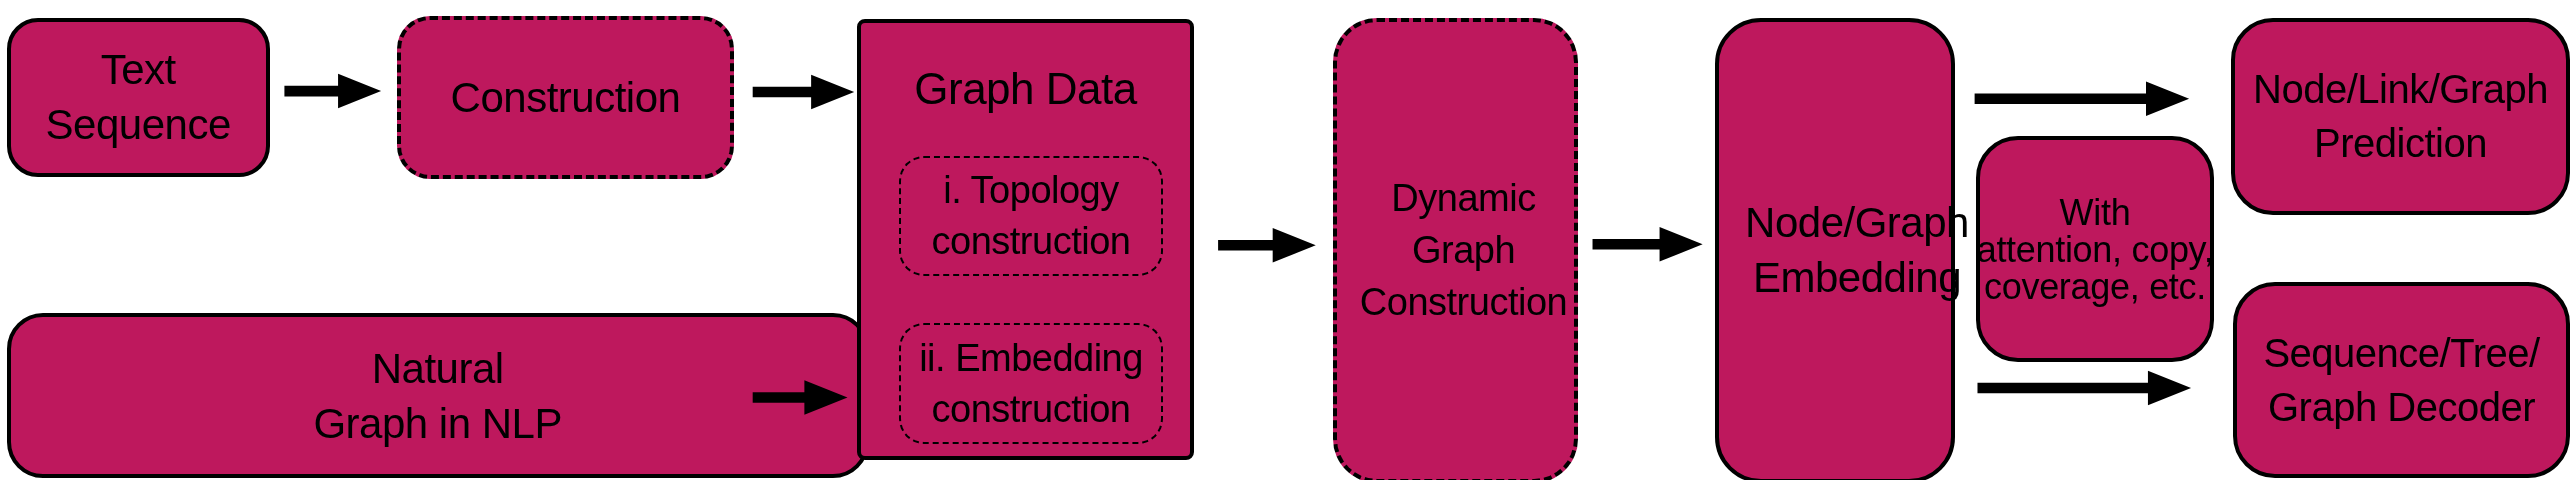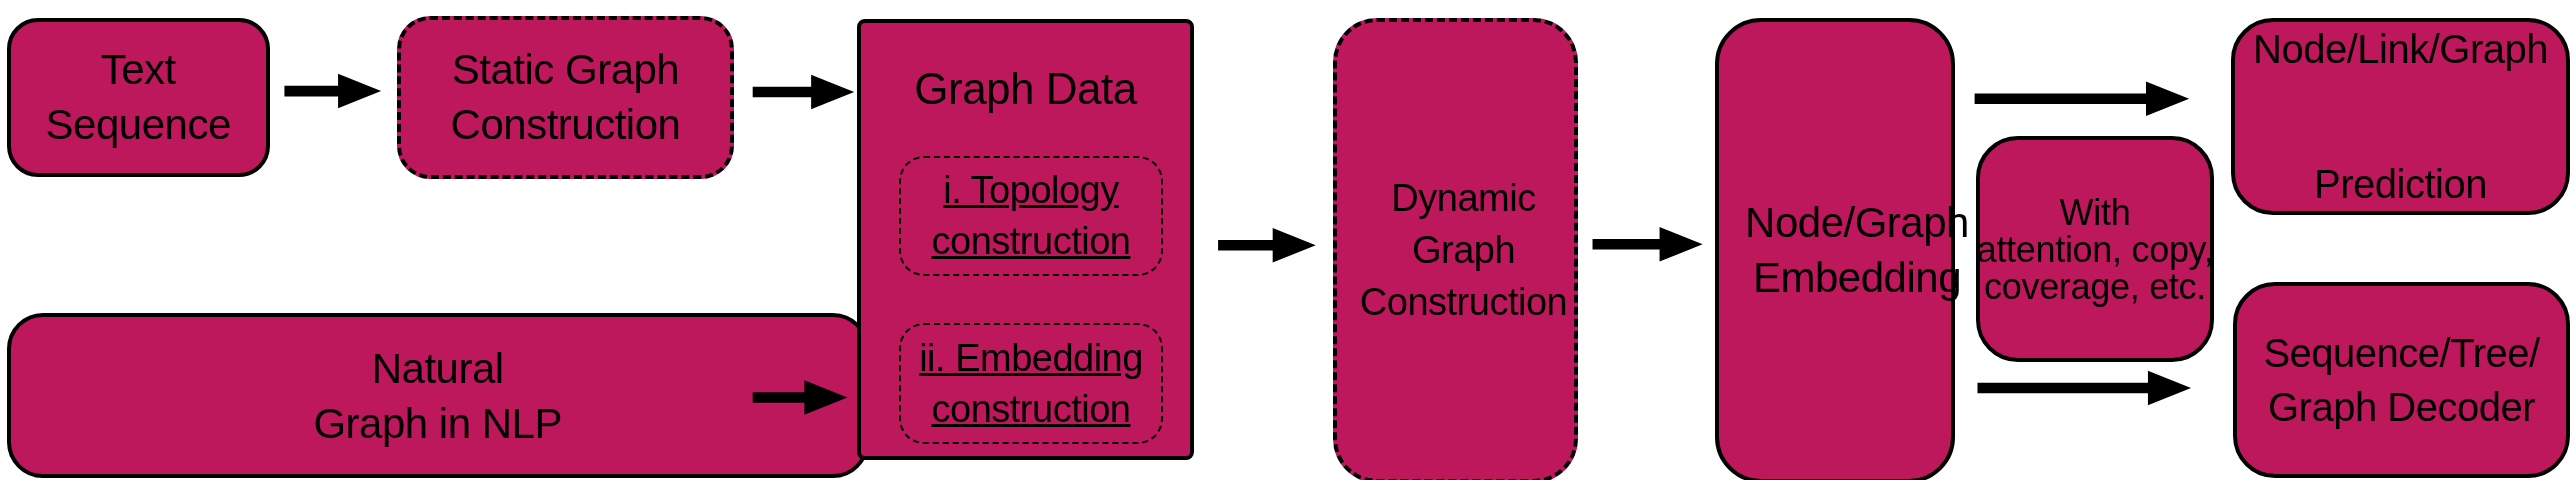--- a/index.html
+++ b/index.html
@@ -48,40 +48,38 @@
     position: absolute;
     background: transparent;
     border: 2.9px dashed #000000;
     border-radius: 25px;
     box-sizing: border-box;
     display: flex;
     flex-direction: column;
     justify-content: center;
     align-items: center;
     text-align: center;
-    text-decoration: underline;
   }
   .sub .line { font-size: 38px; line-height: 51px; }
   .dyn .line { font-size: 38px; line-height: 52px; }
   .right .line { font-size: 40px; line-height: 54px; }
   .with .line { font-size: 36px; line-height: 37px; letter-spacing: -0.3px; }
   .arrows { position: absolute; left: 0; top: 0; pointer-events: none; }
 </style>
 </head>
 <body>
 
 <div class="canvas">
 
   <div class="node" style="left:6.7px; top:11.5px; width:263px; height:159px; border-radius:31px;">
     <div class="line">Text</div>
     <div class="line">Sequence</div>
   </div>
 
   <div class="node dashed" style="left:397px; top:9.6px; width:337px; height:163px; border-radius:33px;">
-    <div class="line">Static Graph</div>
     <div class="line">Construction</div>
   </div>
 
   <div class="node" style="left:6.7px; top:307px; width:862px; height:165px; border-radius:36px;">
     <div class="line">Natural</div>
     <div class="line">Graph in NLP</div>
   </div>
 
   <div class="node gd" style="left:857px; top:13.4px; width:337px; height:441px; border-radius:8px;">
     <div class="gd-title">Graph Data</div>
@@ -105,21 +103,21 @@
     <div class="line">Node/Graph</div>
     <div class="line">Embedding</div>
   </div>
 
   <div class="node with" style="left:1976px; top:130px; width:238px; height:226px; border-radius:42px;">
     <div class="line">With</div>
     <div class="line">attention, copy,</div>
     <div class="line">coverage, etc.</div>
   </div>
 
-  <div class="node right" style="left:2231px; top:11.5px; width:339px; height:197px; border-radius:42px;justify-content:space-between;">
+  <div class="node right" style="left:2231px; top:11.5px; width:339px; height:197px; border-radius:42px;">
     <div class="line">Node/Link/Graph</div>
     <div class="line">Prediction</div>
   </div>
 
   <div class="node right" style="left:2233px; top:276px; width:337px; height:196px; border-radius:42px;">
     <div class="line">Sequence/Tree/</div>
     <div class="line">Graph Decoder</div>
   </div>
 
   <svg class="arrows" width="2576" height="481" viewBox="0 0 2690 502" fill="#000000">

